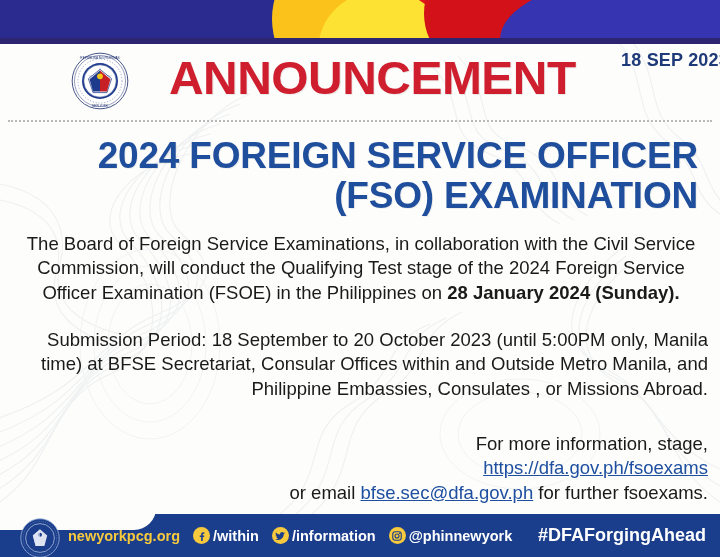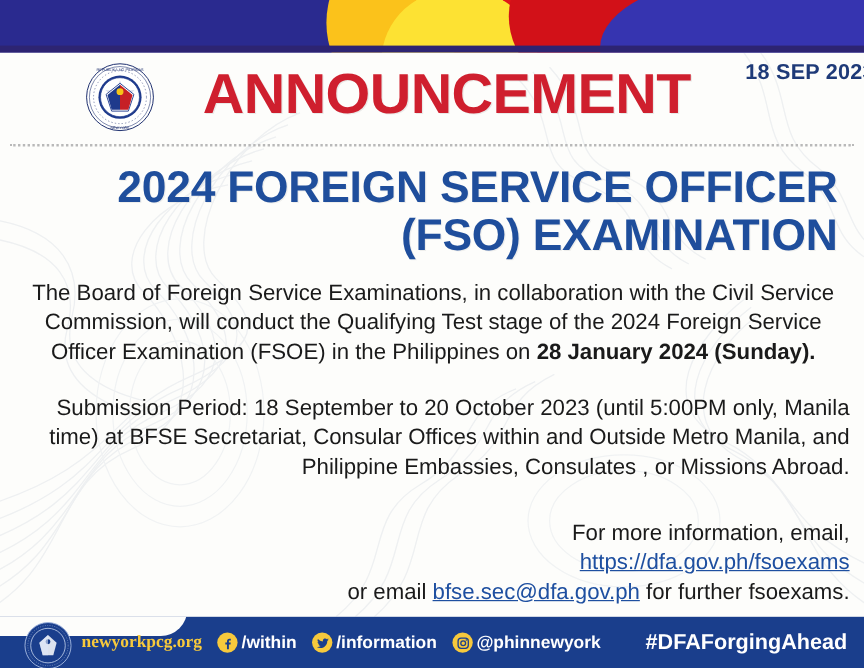--- a/index.html
+++ b/index.html
@@ -191,21 +191,21 @@
     left: 68px; top: 0;
     height: 43px;
     display: flex;
     align-items: center;
     gap: 13px;
   }
   .footer-text {
     color: #f7c93c;
     font-size: 14.5px;
     font-weight: bold;
-    font-family: Liberation Serif, serif;
+    font-family: Liberation Sans, sans-serif;
     white-space: nowrap;
   }
   .handle-group {
     display: flex;
     align-items: center;
     gap: 3px;
   }
   .handle-text {
     color: #ffffff;
     font-size: 14.5px;
@@ -317,21 +317,21 @@
 
   <div class="body-block para-1">
     <span>The Board of Foreign Service Examinations, in collaboration with the Civil Service Commission, will conduct the Qualifying Test stage of the 2024 Foreign Service Officer Examination (FSOE) in the Philippines on </span><b>28 January 2024 (Sunday).</b>
   </div>
 
   <div class="body-block para-2">
     <span>Submission Period: 18 September to 20 October 2023 (until 5:00PM only, Manila time) at BFSE Secretariat, Consular Offices within and Outside Metro Manila, and Philippine Embassies, Consulates , or Missions Abroad.</span>
   </div>
 
   <div class="body-block para-3">
-    <span>For more information, email,</span><br>
+    <span>For more information, stage,</span><br>
     <a class="link" href="#">https://dfa.gov.ph/fsoexams</a><br>
     <span>or email </span><a class="link" href="#">bfse.sec@dfa.gov.ph</a><span> for further fsoexams.</span>
   </div>
 
   <div class="footer">
     <div class="footer-notch"></div>
 
     <svg class="footer-seal" viewBox="0 0 100 100">
       <circle cx="50" cy="50" r="48" fill="#1a3e8c" stroke="#9fb4dd" stroke-width="2"></circle>
       <circle cx="50" cy="50" r="36" fill="#1a3e8c" stroke="#cfdcf2" stroke-width="1.6"></circle>

